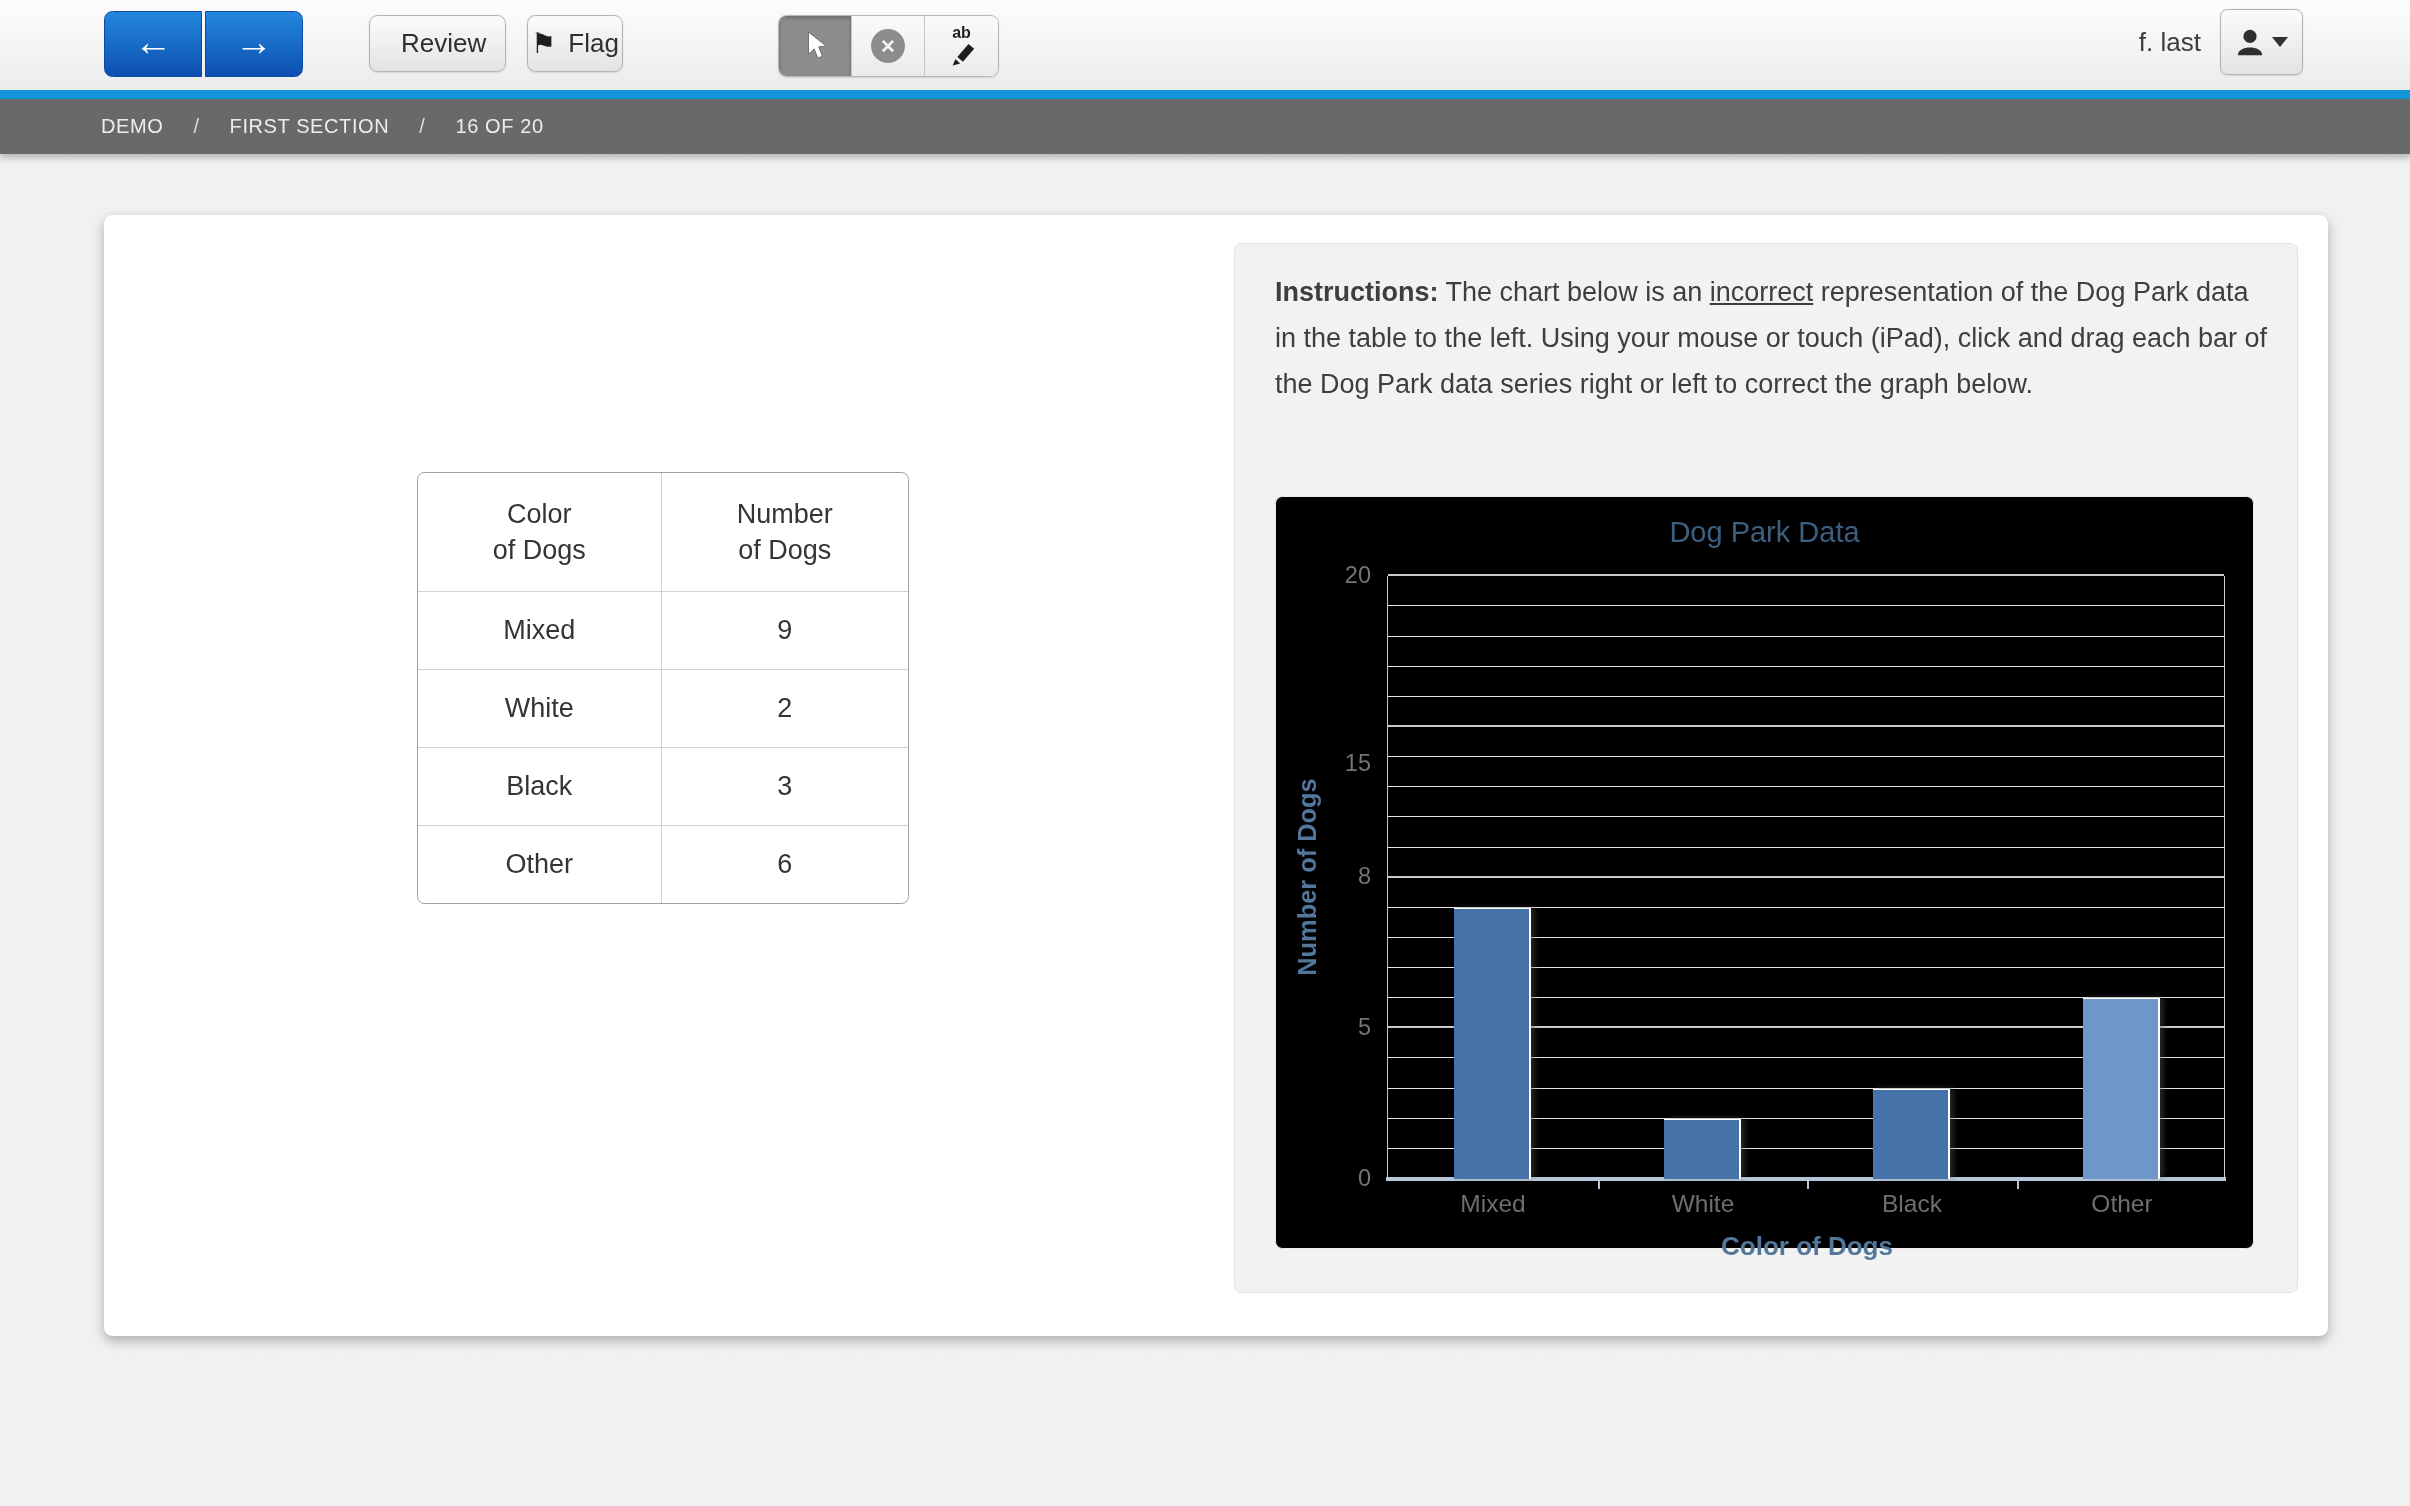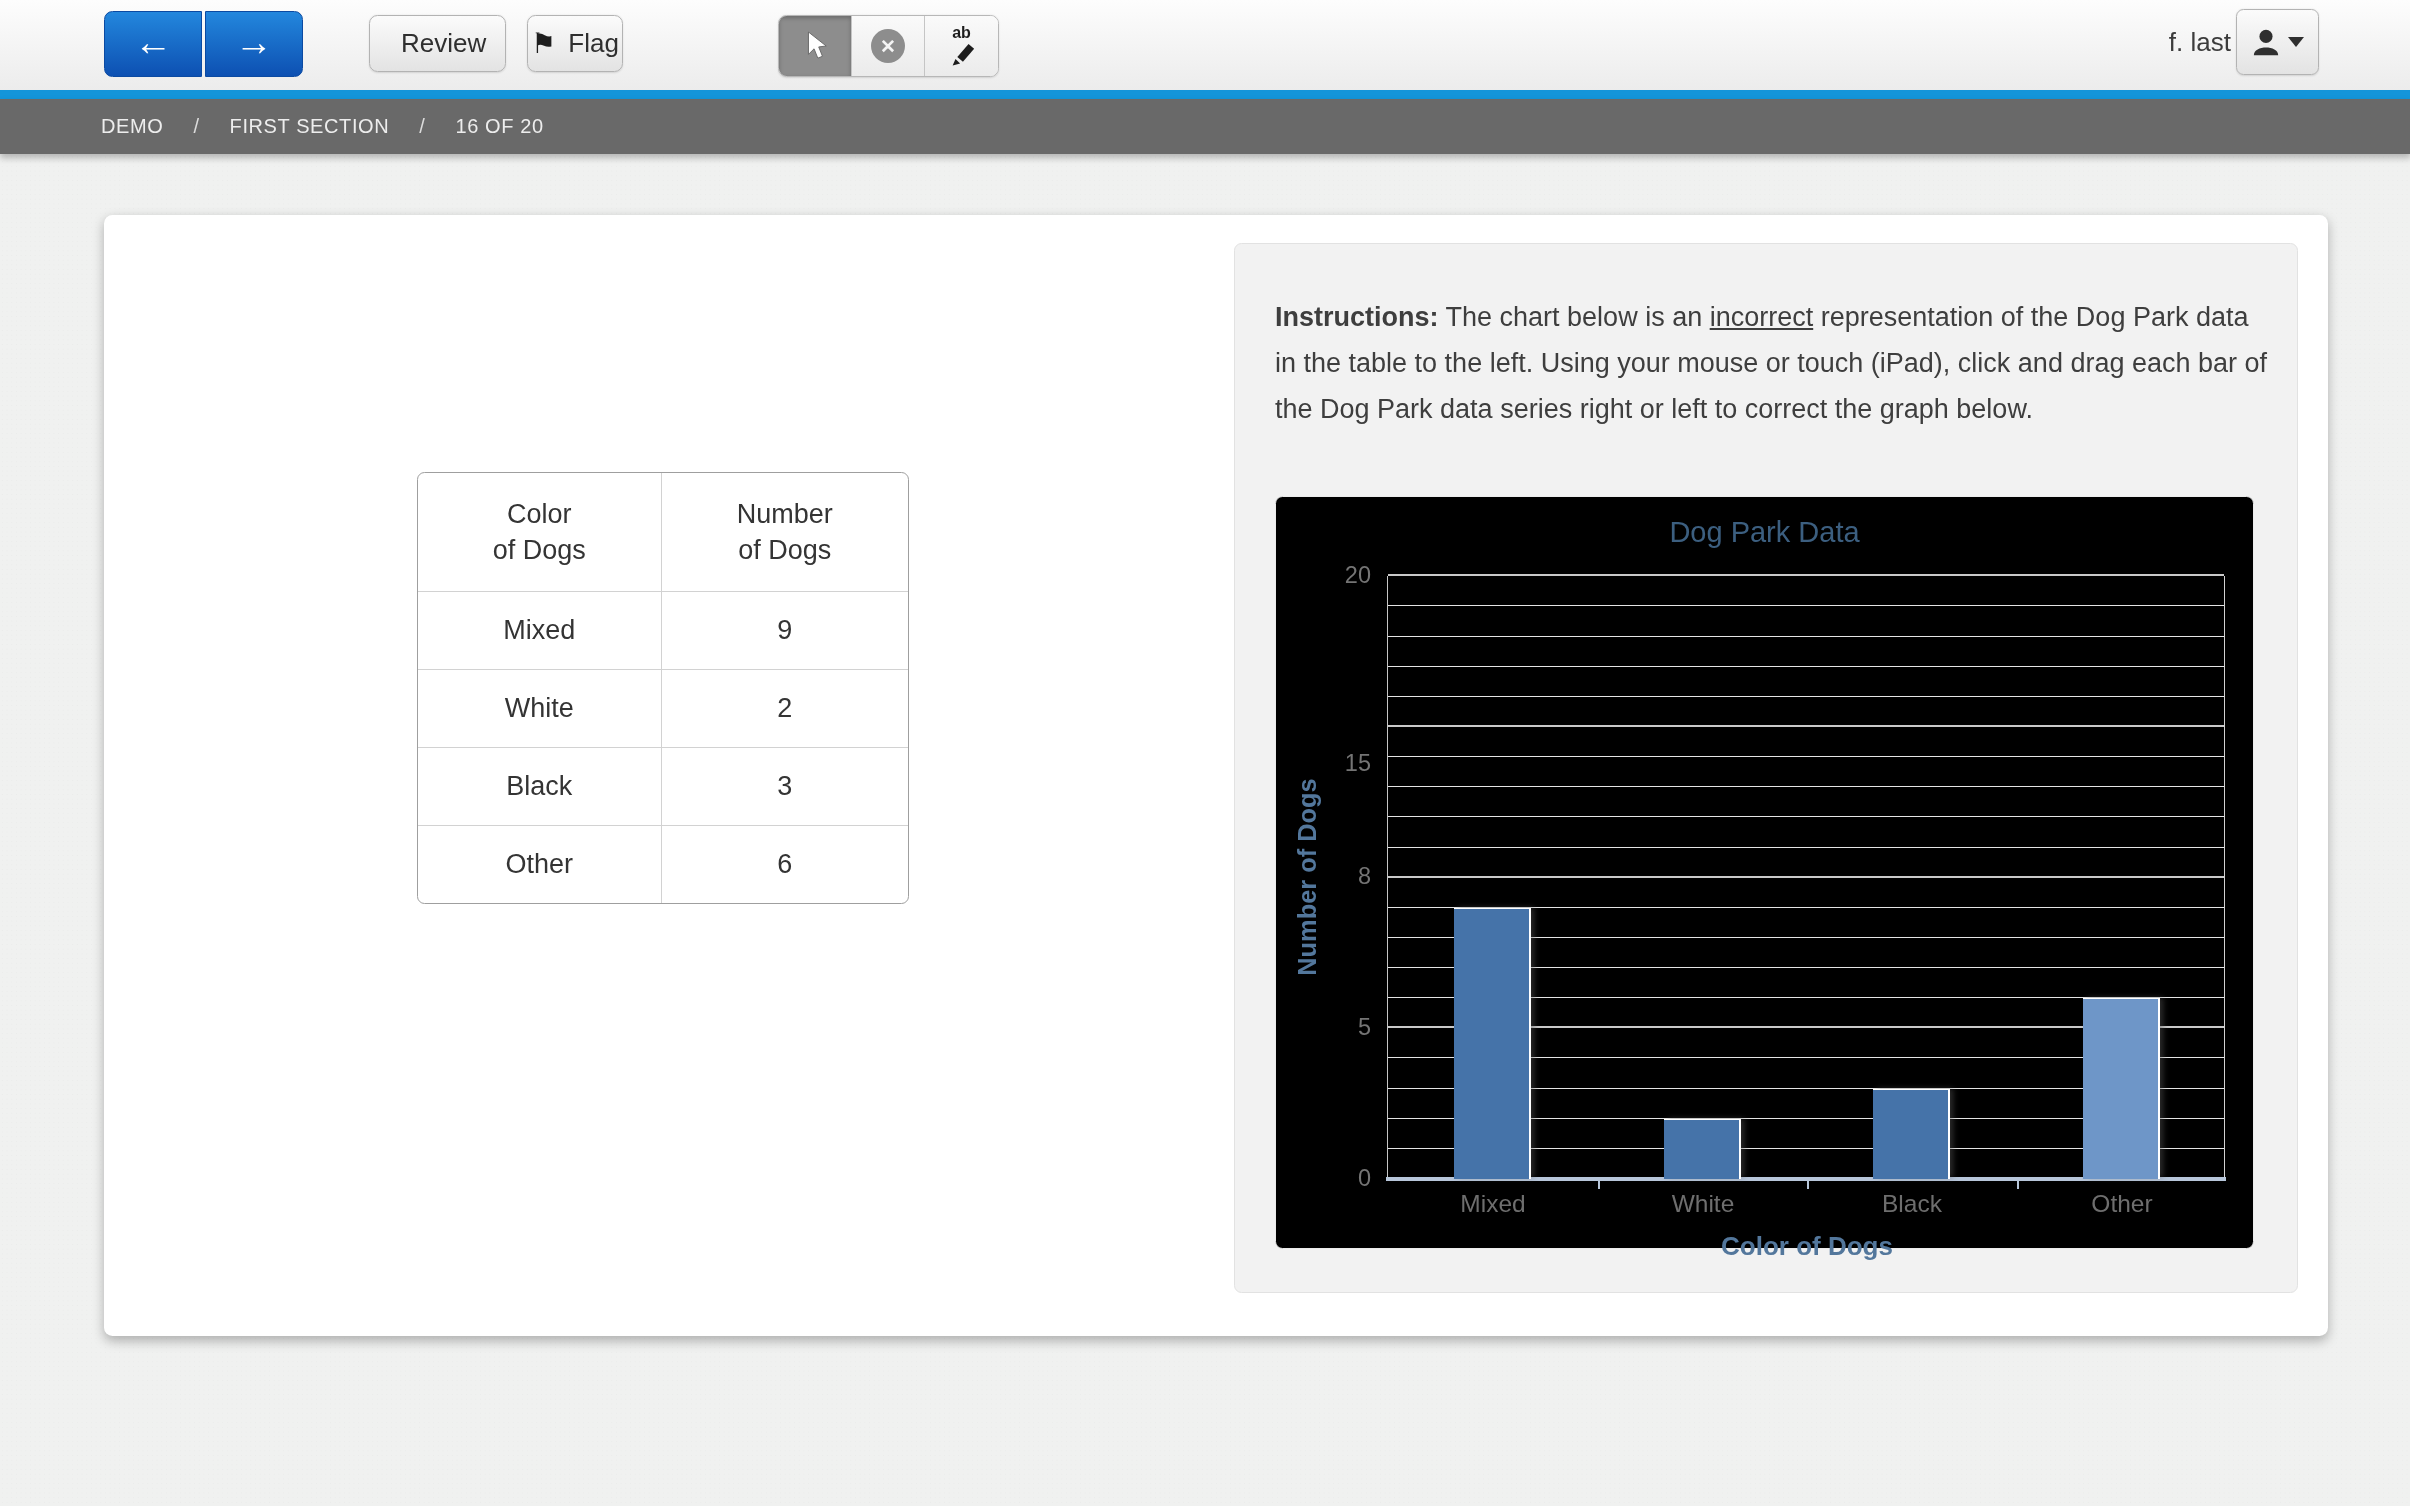--- a/index.html
+++ b/index.html
@@ -61,21 +61,21 @@
   }
   .tool:last-child { border-right:none; }
   .tool.selected { background:#8d8d8d; box-shadow:inset 0 1.9px 4.7px rgba(0,0,0,0.25); }
   .circle-x {
     width:34px; height:34px; border-radius:50%; background:#8d8d8d;
     display:flex; align-items:center; justify-content:center;
     color:#f4f4f4; font-size:19px; font-weight:bold;
   }
   .ab-label { font-size:16px; font-weight:bold; color:#1d1d1d; line-height:1; margin-bottom:0.9px; }
 
-  .user-area { position:absolute; right:92px; top:9.4px; display:flex; align-items:center; gap:5px;text-align:center; }
+  .user-area { position:absolute; right:108px; top:9.4px; display:flex; align-items:center; gap:19px;text-align:center; }
   .user-name { font-size:26px; color:#3c3c3c; }
   .avatar-btn {
     width:83px; height:66px; border:0.9px solid #b3b3b3; border-radius:7.5px;
     background:linear-gradient(#fbfbfb,#e3e3e3); cursor:pointer;
     display:flex; align-items:center; justify-content:center; gap:7.5px;
     box-shadow:0 0.9px 1.9px rgba(0,0,0,0.12);
   }
   .caret-down {
     width:0; height:0; border-left:8.5px solid transparent;
     border-right:8.5px solid transparent; border-top:10.4px solid #2f2f2f;
@@ -105,21 +105,21 @@
   .dtable td { height:78px; font-weight:normal; }
   .dtable th:first-child, .dtable td:first-child { width:243px; border-right:0.9px solid #d2d2d2; }
 
   
   .panel {
     position:absolute; left:1130px; top:28px; width:1064px; height:1050px;
     background:#f2f2f2; border:0.9px solid #e2e2e2; border-radius:7.5px;
   }
   .instructions {
     position:absolute; left:40px; top:24.5px; width:993px;
-    font-size:27px; line-height:46px; color:#3e3e3e;margin-top:25px;
+    font-size:27px; line-height:46px; color:#3e3e3e;
   }
   .instructions .bold { font-weight:bold; }
   .instructions .uline { text-decoration:underline; }
 
   .chart-card {
     position:absolute; left:40px; top:252px; width:979px; height:753px;
     background:#000000; border-radius:7.5px; border:0.9px solid #ececec;
   }
   .chart-title {
     position:absolute; left:0; top:19px; width:100%;

